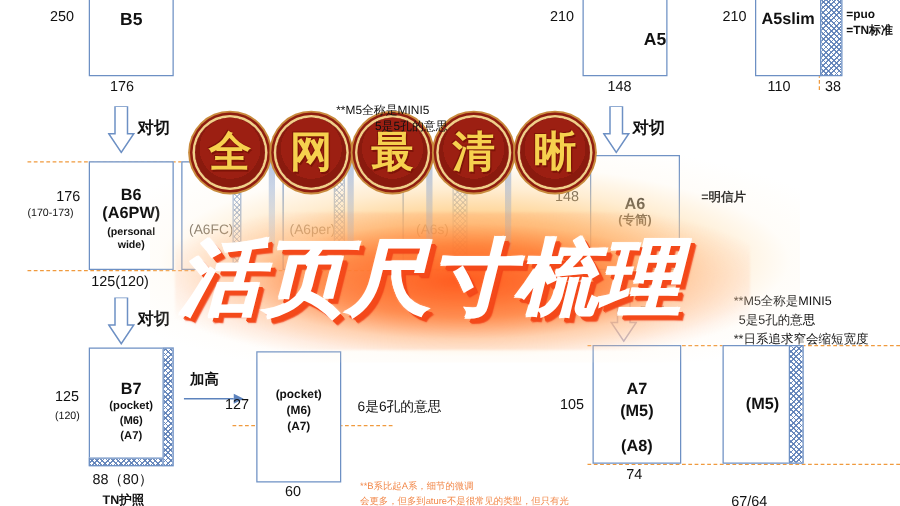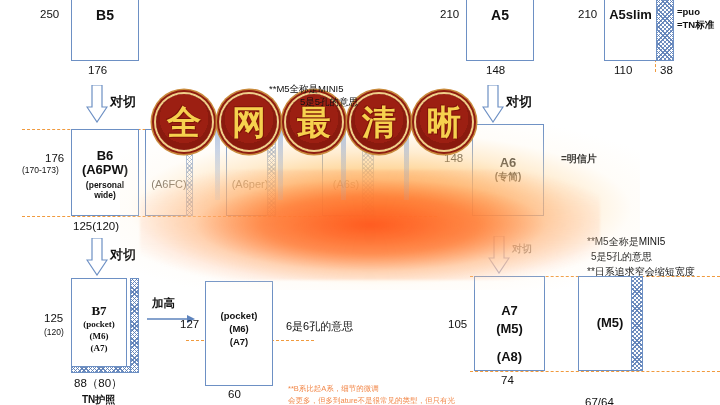--- a/index.html
+++ b/index.html
@@ -161,21 +161,21 @@
   <div class="sz small" style="left:22px;top:165px;">(170-173)</div>
   <div class="sz" style="left:73px;top:220px;">125(120)</div>
 
   <div class="barrow" style="left:86px;top:238px;">
     <svg width="22" height="38" viewBox="0 0 22 38">
       <polygon points="6,0 16,0 16,22 21,22 11,37 1,22 6,22" fill="#ffffff" stroke="#6d90c4" stroke-width="1.2"></polygon>
     </svg>
   </div>
   <div class="arrowlbl" style="left:110px;top:246px;">对切</div>
 
-  <div class="box" style="left:71px;top:278px;width:56px;height:95px;font-family:Liberation Serif, serif;">
+  <div class="box" style="left:71px;top:278px;width:68px;height:95px;">
     <div class="lbl" style="top:24px;font-size:13px;">B7</div>
     <div class="lbl" style="top:40px;font-size:9px;">(pocket)</div>
     <div class="lbl" style="top:52px;font-size:9px;">(M6)</div>
     <div class="lbl" style="top:64px;font-size:9px;">(A7)</div>
   </div>
   <div class="hatch" style="left:130px;top:278px;width:9px;height:95px;"></div>
   <div class="hatch" style="left:71px;top:366px;width:60px;height:7px;"></div>
   <div class="sz" style="left:44px;top:312px;">125</div>
   <div class="sz small" style="left:44px;top:327px;">(120)</div>
   <div class="sz" style="left:74px;top:376px;">88（80）</div>
@@ -211,21 +211,21 @@
   </div>
   <div class="sz" style="left:180px;top:318px;">127</div>
   <div class="sz" style="left:228px;top:388px;">60</div>
 
   <div class="note" style="left:286px;top:319px;">  6是6孔的意思</div>
 
   <div class="note sm" style="left:288px;top:384px;color:#f2884a;font-size:7.5px;">**B系比起A系，细节的微调</div>
   <div class="note sm" style="left:288px;top:396px;color:#f2884a;font-size:7.5px;">会更多，但多到ature不是很常见的类型，但只有光</div>
 
   <div class="box" style="left:466px;top:-10px;width:68px;height:71px;">
-    <div class="lbl" style="top:16px;font-size:14px;">A5</div>
+    <div class="lbl" style="top:32px;font-size:14px;text-align:right;">A5</div>
   </div>
   <div class="sz" style="left:440px;top:8px;">210</div>
   <div class="sz" style="left:486px;top:64px;">148</div>
 
   <div class="box" style="left:604px;top:-10px;width:53px;height:71px;">
     <div class="lbl" style="top:16px;font-size:13px;">A5slim</div>
   </div>
   <div class="hatch" style="left:656px;top:-10px;width:18px;height:71px;"></div>
   <div class="sz" style="left:578px;top:8px;">210</div>
   <div class="sz" style="left:614px;top:64px;">110</div>
@@ -292,14 +292,15 @@
   <div class="seal" style="left:286px;top:94px;width:56px;height:56px;">
     <span class="glyph" style="font-size:34px;">最</span>
   </div>
   <div class="seal" style="left:351px;top:94px;width:56px;height:56px;">
     <span class="glyph" style="font-size:34px;">清</span>
   </div>
   <div class="seal" style="left:416px;top:94px;width:56px;height:56px;">
     <span class="glyph" style="font-size:34px;">晰</span>
   </div>
 
+  <div class="wm-title" style="left:144px;top:178px;font-size:66px;">活页尺寸梳理</div>
 
 </div>
 
 </body></html>

